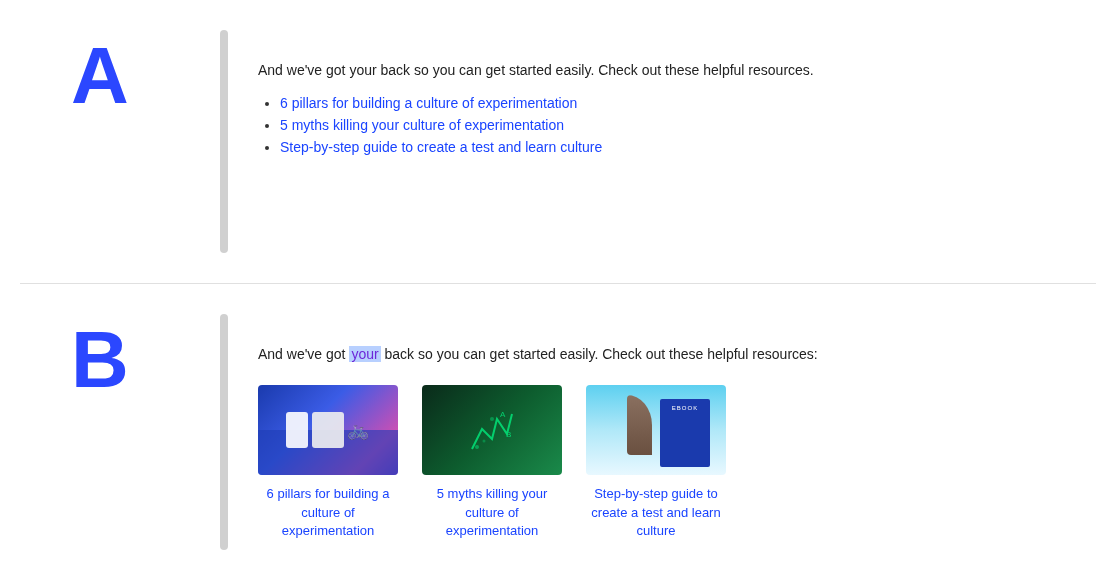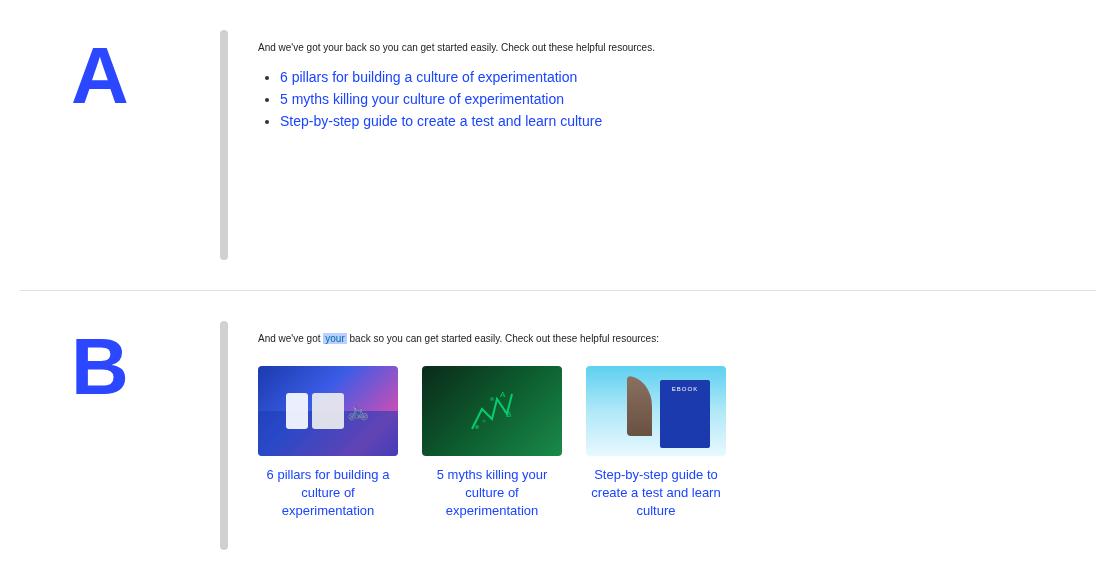--- a/index.html
+++ b/index.html
@@ -48,21 +48,22 @@
 
     .variant-content {
       flex: 1;
       padding: 10px 30px 10px 10px;
     }
 
     .intro-text {
       margin-bottom: 14px;
       line-height: 1.5;
       color: #222;
-      font-size: 10px;
+      font-size: 14px;
+      margin-top: 20px;
     }
 
     .link-list {
       list-style: disc;
       padding-left: 22px;
     }
 
     .link-list li {
       margin-bottom: 6px;
     }
@@ -218,21 +219,21 @@
 
     .card-label {
       color: #1a44ff;
       font-size: 13px;
       line-height: 1.4;
       text-align: center;
     }
 
     .highlight-word {
       background: #b8d0ff;
-      color: #0369a1;
+      color: #6d28d9;
       padding: 0 2px;
     }
   </style>
 </head>
 <body>
 
 <div class="container">
 
   <div class="variant-row">
     <div class="variant-label">A</div>

